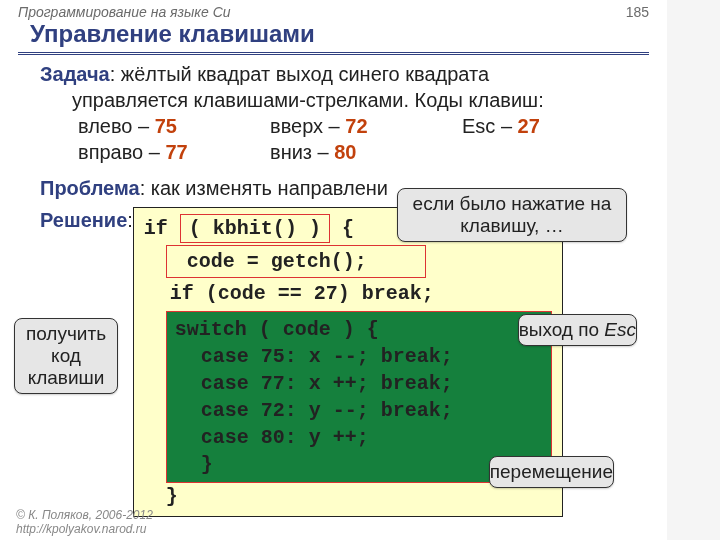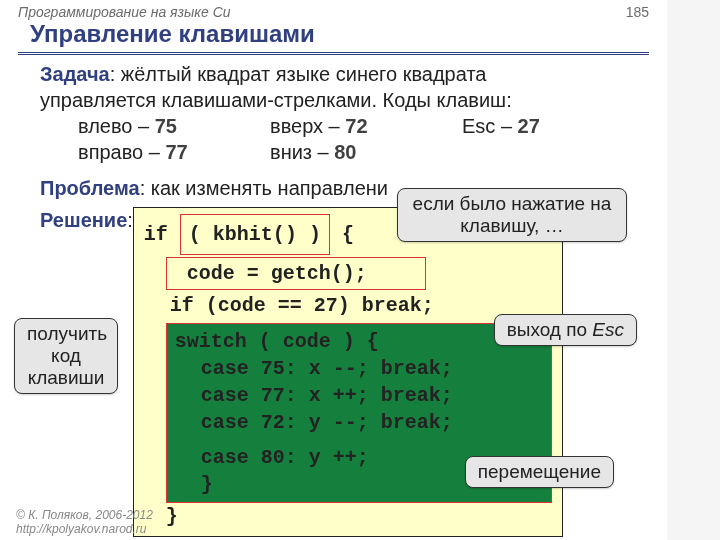--- a/index.html
+++ b/index.html
@@ -48,21 +48,21 @@
     color: #222;
   }
   .lbl { color: #304080; font-weight: bold; }
   .keys-row {
     display: flex;
     gap: 52px;
     margin-left: 38px;
     font-size: 20px;
   }
   .keys-col { min-width: 140px; }
-  .kc-num { color: #404040; font-weight: bold; margin-top: 40px; }
+  .kc-num { color: #c2410c; font-weight: bold; margin-top: 40px; }
   .problem { margin-top: 10px; }
   .solution { margin-top: 6px; display:flex; align-items:flex-start; position:relative;}
   .code-box {
     background: #ffffca;
     border: 1px solid #222;
     font-family: "Courier New", monospace;
     font-size: 20px;
     font-weight: bold;
     line-height: 1.35;
     padding: 6px 10px 6px 10px;
@@ -71,38 +71,38 @@
   }
   .code-box .inner-box {
     border: 1.5px solid #d33;
     padding: 2px 20px;
     margin: 2px 0;
     display: inline-block;
     background: #ffffca;
   }
   .code-box .fnbox {
     border: 1.5px solid #d33;
-    padding: 6px 8px;
+    padding: 0 8px;
     display:inline-block;
     background:#ffffca;
     vertical-align:middle;
   }
   .code-box .switch-box {
     border: 1.5px solid #d33;
     padding: 4px 8px 4px 8px;
     margin-top: 4px;
     background:#15803d;
   }
   .code-indent { margin-left: 26px; display:block; }
   .callout {
     position: absolute;
     background: #e6e6e6;
     border: 1.5px solid #333;
     border-radius: 8px;
-    padding: 4px 12px;
+    padding: 4px 0;
     font-size: 19px;
     text-align: center;
     line-height: 1.15;
     color: #222;
     box-shadow: 0 1px 2px rgba(0,0,0,.2);
     z-index: 5;
   }
   .callout .esc { font-style: italic; text-align: center; }
   .footer {
     position: absolute;
@@ -124,22 +124,22 @@
   <div class="header-bar">
     <span>Программирование на языке Си</span>
     <span class="page-num">185</span>
   </div>
 
   <h1 class="title">Управление клавишами</h1>
   <hr class="title-rule">
 
   <div class="body">
     <div>
-      <span class="lbl">Задача</span><span>: жёлтый квадрат языке синего квадрата</span><br>
-      <span style="display:inline-block;">управляется клавишами-стрелками. Коды клавиш:</span>
+      <span class="lbl">Задача</span><span>: жёлтый квадрат выход синего квадрата</span><br>
+      <span style="margin-left:32px; display:inline-block;">управляется клавишами-стрелками. Коды клавиш:</span>
     </div>
 
     <div class="keys-row">
       <div class="keys-col">
         <div><span>влево – </span><span class="kc-num">75</span></div>
         <div><span>вправо – </span><span class="kc-num">77</span></div>
       </div>
       <div class="keys-col">
         <div><span>вверх – </span><span class="kc-num">72</span></div>
         <div><span>вниз – </span><span class="kc-num">80</span></div>
@@ -164,21 +164,21 @@
           <span class="fnbox" style="min-width:130px; text-align:center;">( kbhit() )</span>
           <span>{</span>
         </div>
         <span class="inner-box" style="margin-left:22px; min-width:260px;">code = getch();</span>
         <span class="code-indent">if (code == 27) break;</span>
         <div class="switch-box" style="margin-left:22px;">
           <div>switch ( code ) {</div>
           <div style="margin-left:26px;">case 75: x --; break;</div>
           <div style="margin-left:26px;">case 77: x ++; break;</div>
           <div style="margin-left:26px;">case 72: y --; break;</div>
-          <div style="margin-left:26px;margin-top:8px;">case 80: y ++;</div>
+          <div style="margin-left:26px;">case 80: y ++;</div>
           <div style="margin-left:26px;">}</div>
         </div>
         <div style="margin-left:22px;">}</div>
       </div>
     </div>
   </div>
 
   <div class="callout" style="top:188px; right:40px; width:230px;">если было нажатие на клавишу, …</div>
 
   <div class="callout" style="top:318px; left:14px; width:104px;">получить код клавиши</div>

